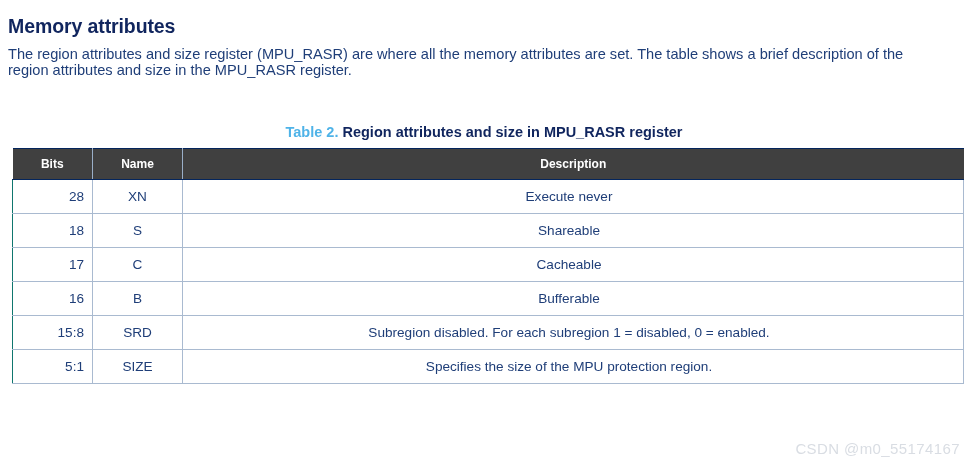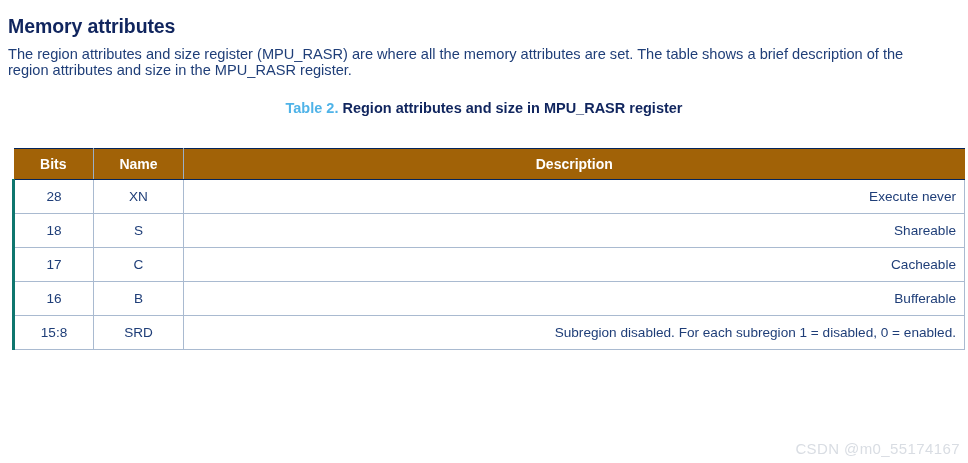--- a/index.html
+++ b/index.html
@@ -42,21 +42,21 @@
     font-size: 14.6px;
     line-height: 16px;
     color: #1F3E78;
   }
 
   
   .table-caption {
     position: absolute;
     left: 0;
     right: 0;
-    top: 100px;
+    top: 124px;
     text-align: center;
     font-size: 14.5px;
     font-weight: bold;
     color: #10255E;
   }
   .table-caption .caption-label {
     color: #4FB3E8;
     font-weight: bold;
   }
   .table-caption .caption-text {
@@ -75,24 +75,24 @@
     border-collapse: collapse;
     width: 951px;
     table-layout: fixed;
     font-size: 13.6px;
   }
   table.attrs col.c-bits  { width: 80px; }
   table.attrs col.c-name  { width: 90px; }
   table.attrs col.c-desc  { width: 781px; }
 
   table.attrs thead th {
-    background: #a16207;
+    background: #404040;
     color: #ffffff;
     font-weight: bold;
-    font-size: 14px;
+    font-size: 12px;
     height: 30px;
     padding: 0 8px;
     border-right: 1px solid #9AAFC8;
     border-top: 1px solid #04255C;
     border-bottom: 1px solid #04255C;
     text-align: center;
     vertical-align: middle;
   }
   table.attrs thead th:last-child { border-right: none; }
   table.attrs thead th.th-desc { text-align: center; }
@@ -105,24 +105,24 @@
     vertical-align: middle;
     background: #ffffff;
     white-space: nowrap;
     overflow: hidden;
   }
   table.attrs tbody td.cell-bits,
   table.attrs tbody td.cell-name {
     text-align: center;
   }
   table.attrs tbody td.cell-desc {
-    text-align: right;
+    text-align: center;
     padding-left: 0;
   }
-  table.attrs tbody tr td:first-child { border-left: 3px solid #0f766e; }
+  table.attrs tbody tr td:first-child { border-left: 1px solid #0f766e; text-align: right; }
   table.attrs tbody tr td:last-child  { border-right: 1px solid #A9BAD0; }
 
   
   .watermark {
     position: absolute;
     right: 8px;
     bottom: 6px;
     font-size: 15px;
     color: #D9DDE3;
     letter-spacing: 0.4px;
@@ -177,19 +177,24 @@
         <tr>
           <td class="cell-bits">16</td>
           <td class="cell-name">B</td>
           <td class="cell-desc">Bufferable</td>
         </tr>
         <tr>
           <td class="cell-bits">15:8</td>
           <td class="cell-name">SRD</td>
           <td class="cell-desc">Subregion disabled. For each subregion 1 = disabled, 0 = enabled.</td>
         </tr>
+        <tr>
+          <td class="cell-bits">5:1</td>
+          <td class="cell-name">SIZE</td>
+          <td class="cell-desc">Specifies the size of the MPU protection region.</td>
+        </tr>
       </tbody>
     </table>
   </div>
 
   <div class="watermark">CSDN @m0_55174167</div>
 
 </div>
 
 </body></html>

